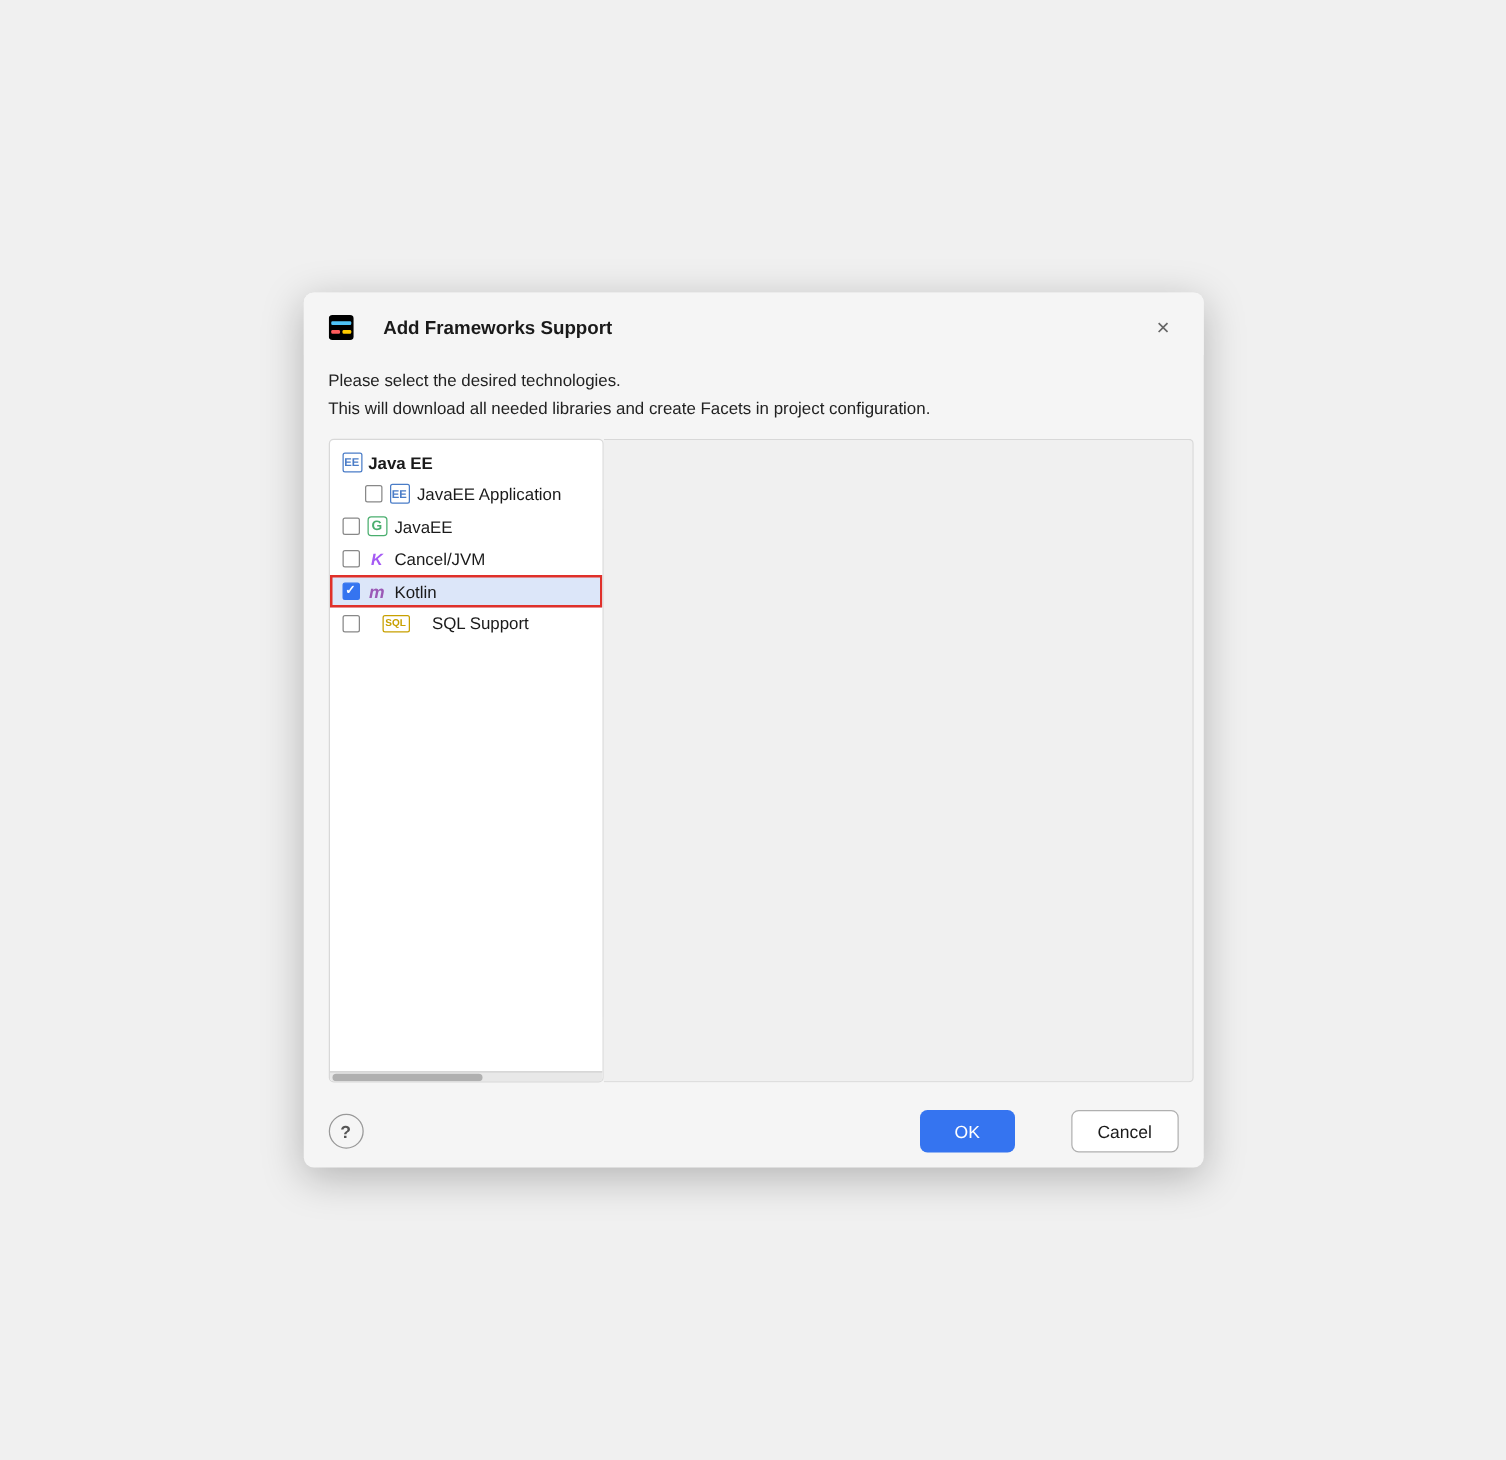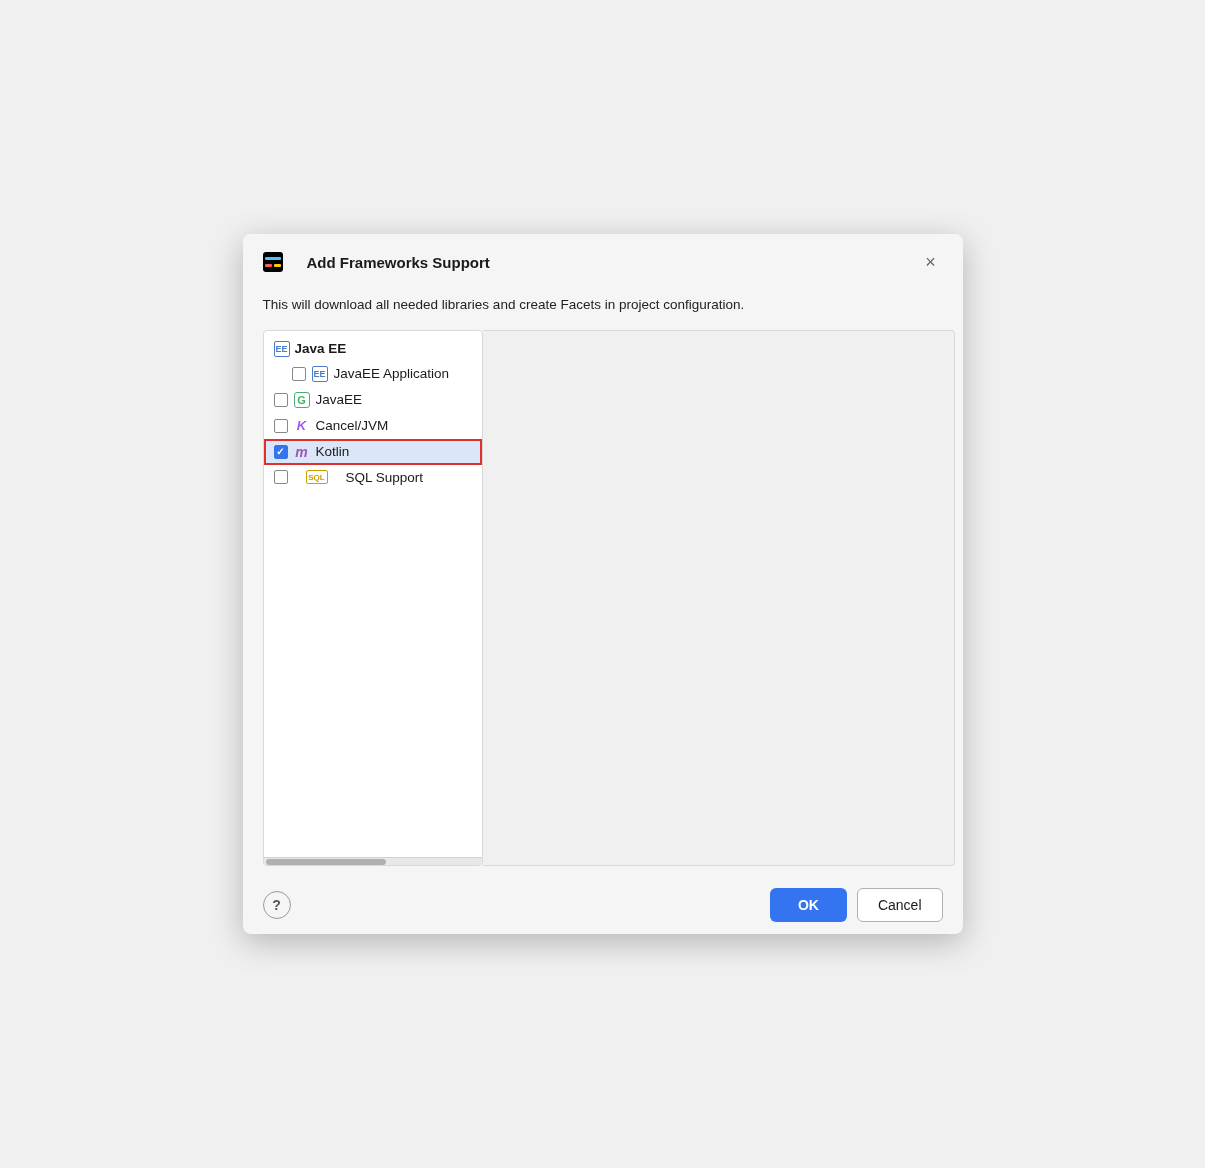--- a/index.html
+++ b/index.html
@@ -220,31 +220,32 @@
       display: flex;
       gap: 10px;
     }
     .btn-ok {
       background: #3574f0;
       color: white;
       border: none;
       border-radius: 6px;
       padding: 8px 28px;
       font-size: 14px;
-      font-weight: 700;
+      font-weight: 400;
       cursor: pointer;
     }
     .btn-cancel {
       background: #ffffff;
       color: #1a1a1a;
       border: 1.5px solid #b0b0b0;
       border-radius: 6px;
       padding: 8px 20px;
       font-size: 14px;
       cursor: pointer;
+      margin-left: 35px;
     }
   </style>
 </head>
 <body>
 
 <div class="dialog">
 
   <div class="title-bar">
     <div class="title-bar-left">
       <div class="app-icon">
@@ -255,20 +256,21 @@
           <rect x="2" y="5" width="16" height="3" fill="#4FC3F7" rx="1"></rect>
           <rect x="11" y="12" width="7" height="3" fill="#FFCC00" rx="1"></rect>
         </svg>
       </div>
       <span class="title-text">Add Frameworks Support</span>
     </div>
     <button class="close-btn">×</button>
   </div>
 
   <div class="description">
+    <div>Please select the desired technologies.</div>
     <div>This will download all needed libraries and create Facets in project configuration.</div>
   </div>
 
   <div class="main-content">
 
     <div class="left-panel">
       <div class="tree-area">
 
         <div class="tree-group-header">
           <div class="group-icon icon-javaee">EE</div>

